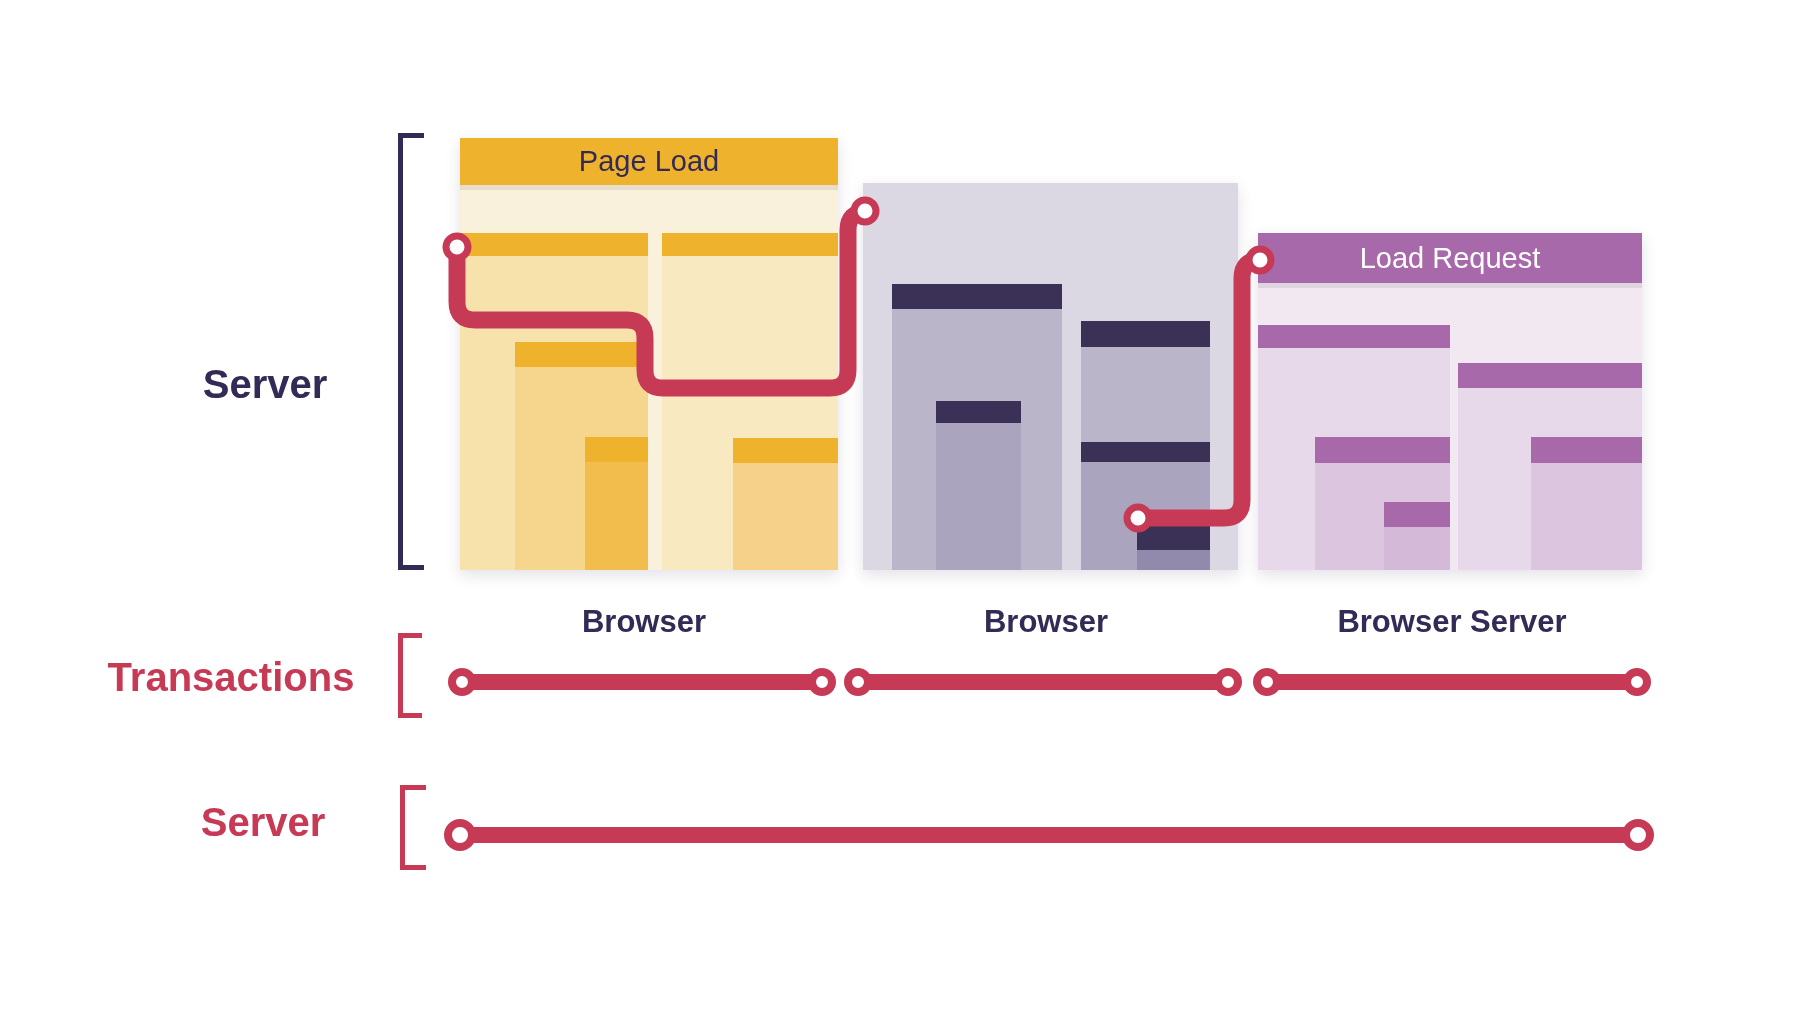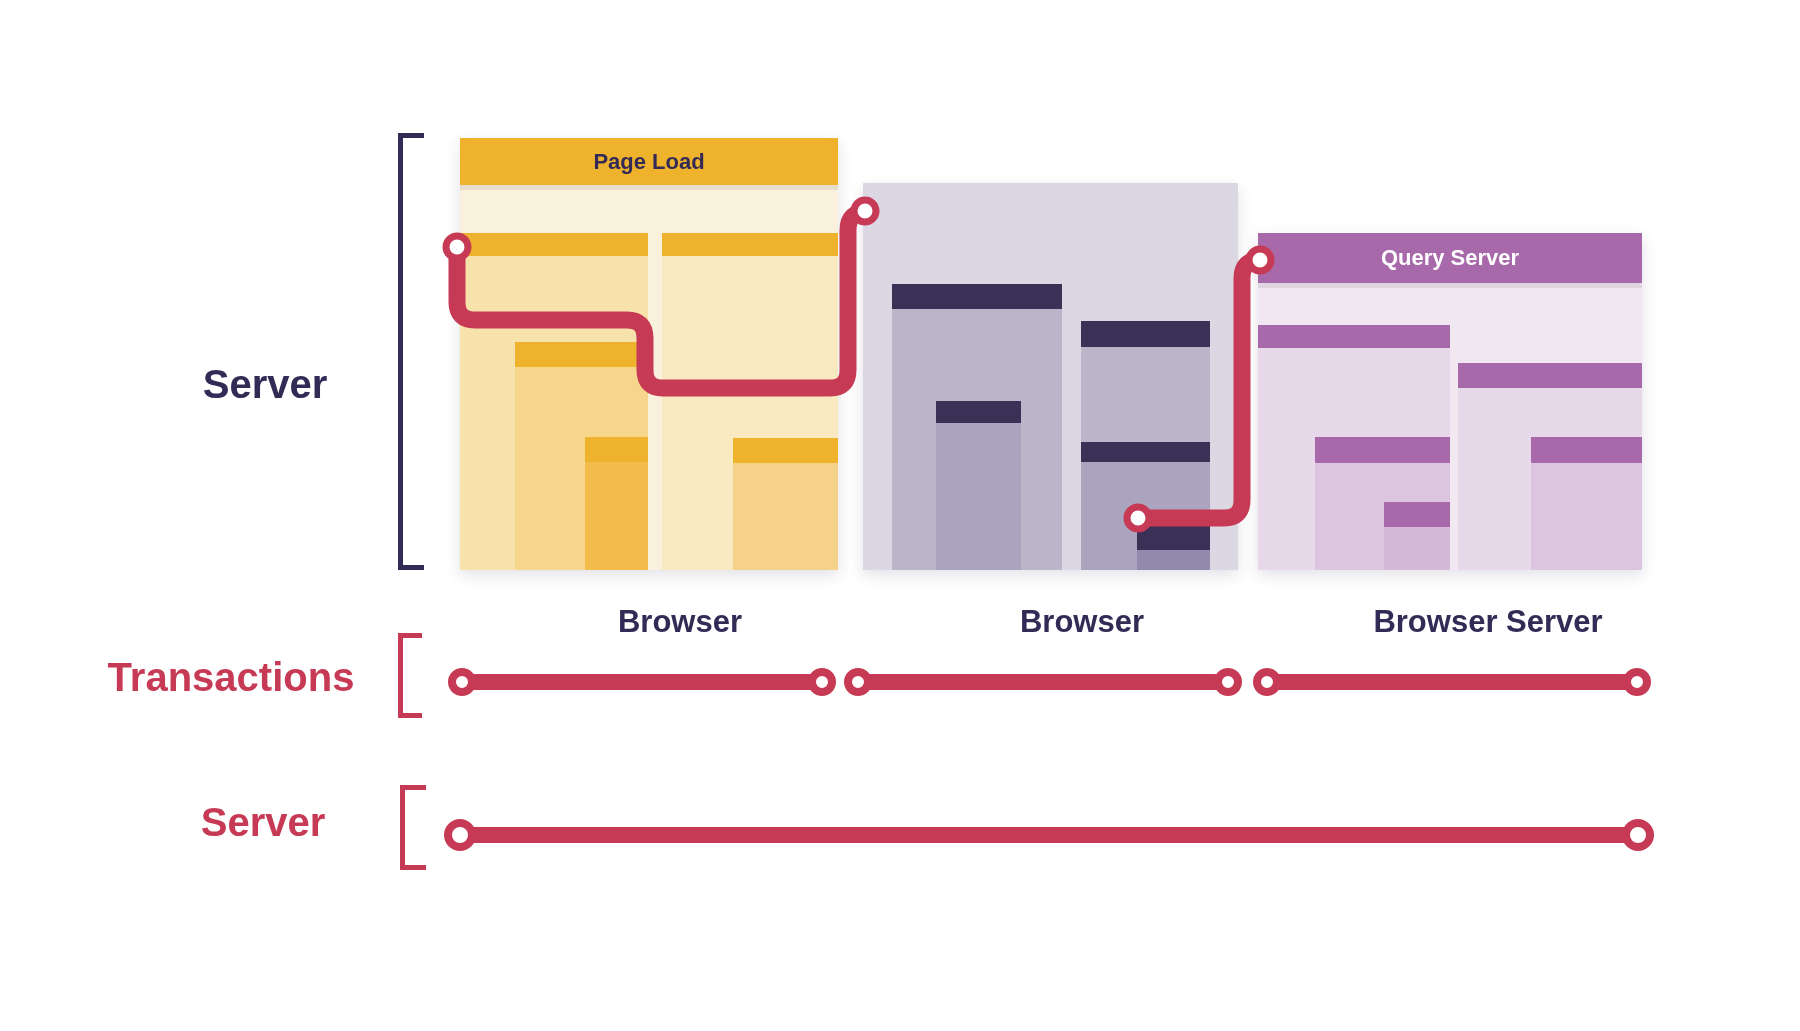--- a/index.html
+++ b/index.html
@@ -24,30 +24,30 @@
   .row-label.red{color:var(--red);}
 
   
   .bracket{position:absolute;border-style:solid;border-color:var(--navy);border-width:5px 0 5px 5px;}
   .bracket.red{border-color:var(--red);}
 
   
   .panel{position:absolute;box-shadow:0 5px 14px rgba(50,40,90,0.14);}
   .panel-header{position:absolute;left:0;top:0;width:100%;display:flex;align-items:center;justify-content:center;
     font-weight:700;box-shadow:0 5px 0 rgba(0,0,0,0.08);}
-  .panel-title{font-size:22px;font-weight:700;white-space:nowrap;}
+  .panel-title{font-size:29px;font-weight:400;white-space:nowrap;}
   .dots{background-image:radial-gradient(rgba(70,45,100,0.09) 1.2px,transparent 1.3px);background-size:7px 7px;}
   .gold-dots{background-image:radial-gradient(rgba(150,100,20,0.10) 1.2px,transparent 1.3px);background-size:7px 7px;}
 
   .bar{position:absolute;}
   .bar-header{position:absolute;left:0;top:0;width:100%;box-shadow:0 4px 0 rgba(0,0,0,0.07);}
   .bar-body{position:absolute;left:0;width:100%;}
 
   
-  .machine-label{position:absolute;transform:translate(-50%,-50%);font-weight:700;font-size:31px;color:var(--navy);white-space:nowrap;margin-left:36px;}
+  .machine-label{position:absolute;transform:translate(-50%,-50%);font-weight:700;font-size:31px;color:var(--navy);white-space:nowrap;}
 
   
   svg.overlay{position:absolute;left:0;top:0;z-index:5;}
   .flow{fill:none;stroke:var(--red);stroke-width:17;}
   .tline{stroke:var(--red);stroke-width:16;}
   .node{fill:var(--white);stroke:var(--red);}
 </style>
 </head>
 <body>
 
@@ -107,21 +107,21 @@
       <div class="bar-body dots" style="top:20px;height:108px;background:#ABA4BE;"></div>
     </div>
     <div class="bar" style="left:274px;top:334px;width:73px;height:53px;">
       <div class="bar-header" style="height:33px;background:var(--json-header);"></div>
       <div class="bar-body dots" style="top:33px;height:20px;background:#928AAD;"></div>
     </div>
   </div>
 
   <div class="panel" style="left:1258px;top:233px;width:384px;height:337px;background:var(--query-panel-bg);">
     <div class="panel-header" style="height:50px;background:var(--query-header);">
-      <span class="panel-title" style="color:#fff;">Query Server</span>
+      <span class="panel-title" style="color:#fff;">Load Request</span>
     </div>
 
     <div class="bar" style="left:0;top:92px;width:192px;height:245px;">
       <div class="bar-header" style="height:23px;background:var(--query-header);"></div>
       <div class="bar-body dots" style="top:23px;height:222px;background:#E7D9E9;"></div>
     </div>
     <div class="bar" style="left:57px;top:204px;width:135px;height:133px;">
       <div class="bar-header" style="height:26px;background:var(--query-header);"></div>
       <div class="bar-body dots" style="top:26px;height:107px;background:#DCC5DF;"></div>
     </div>

